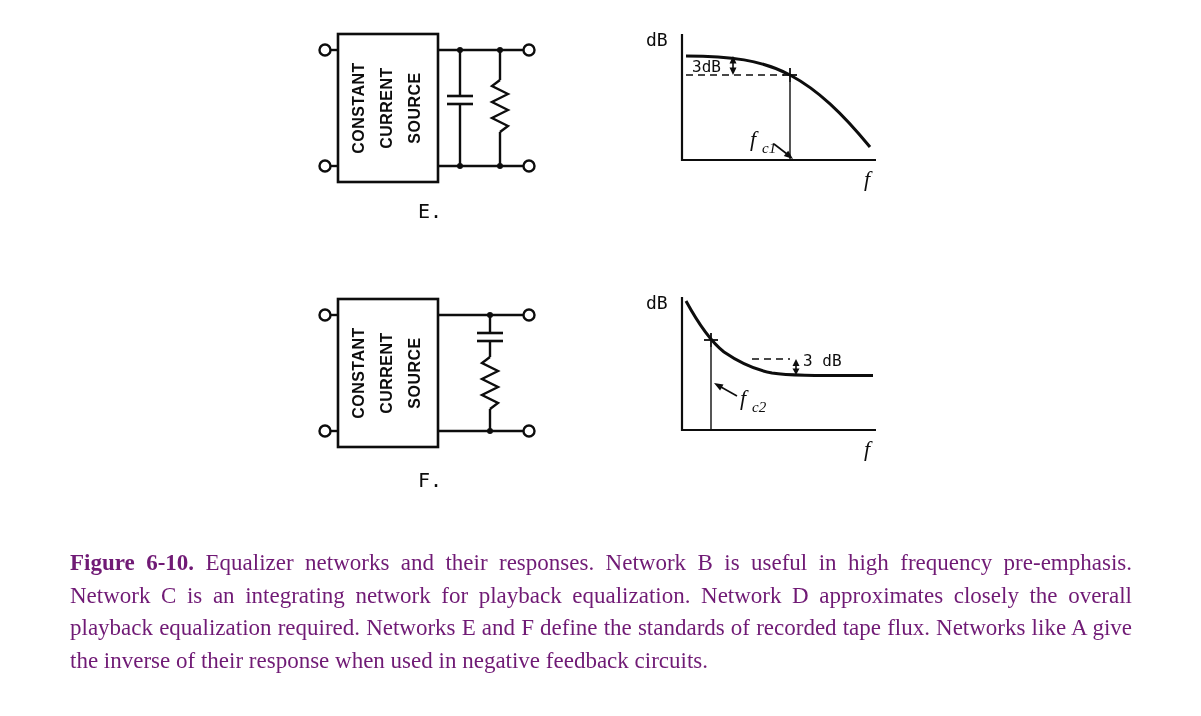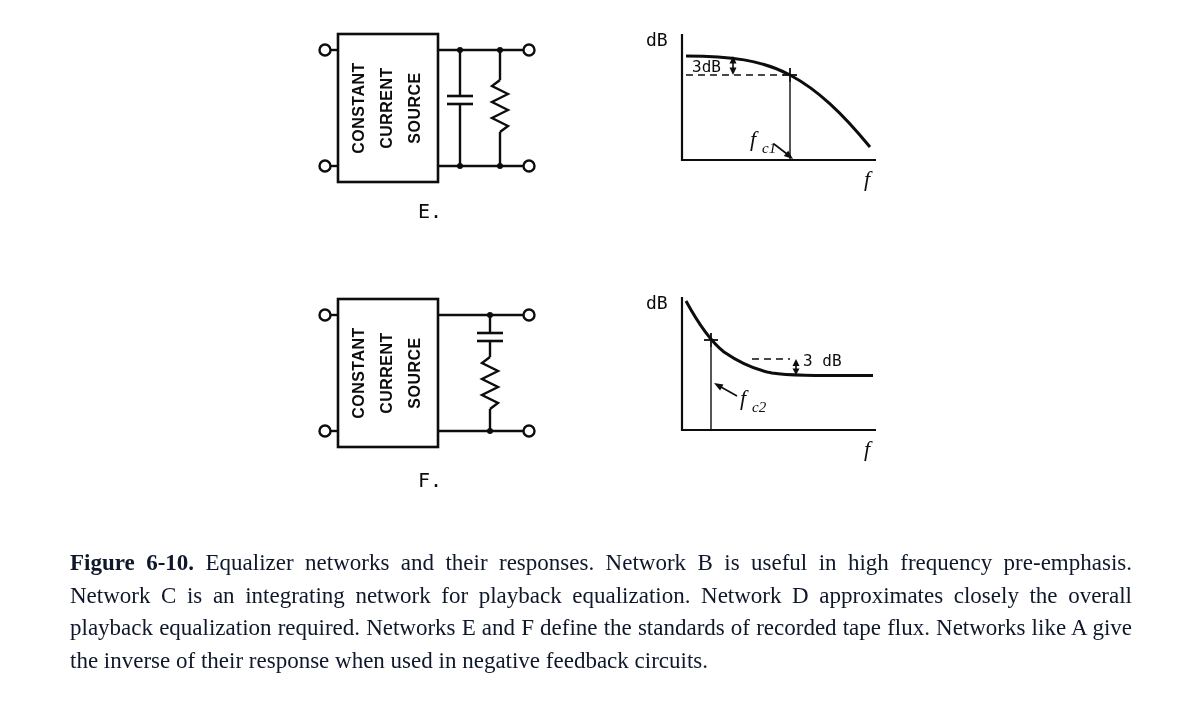--- a/index.html
+++ b/index.html
@@ -47,21 +47,21 @@
   }
   .caption {
     position: absolute;
     left: 70px;
     top: 524px;
     width: 1062px;
     font-family: "Liberation Serif", serif;
     font-size: 23px;
     line-height: 32.5px;
     text-align: justify;
-    color: #0f172a;
+    color: #701a75;
   }
   .caption .lead { font-weight: bold; }
 </style>
 </head>
 <body>
 
 <div class="page">
 
   <svg class="abs" style="left:300px; top:22px;" width="250" height="210" viewBox="0 0 250 210">
 

